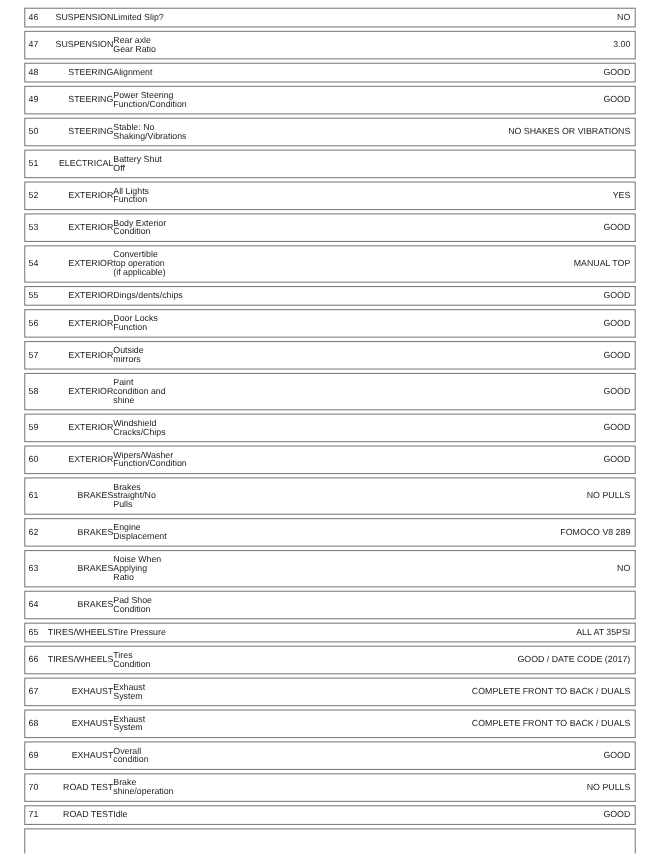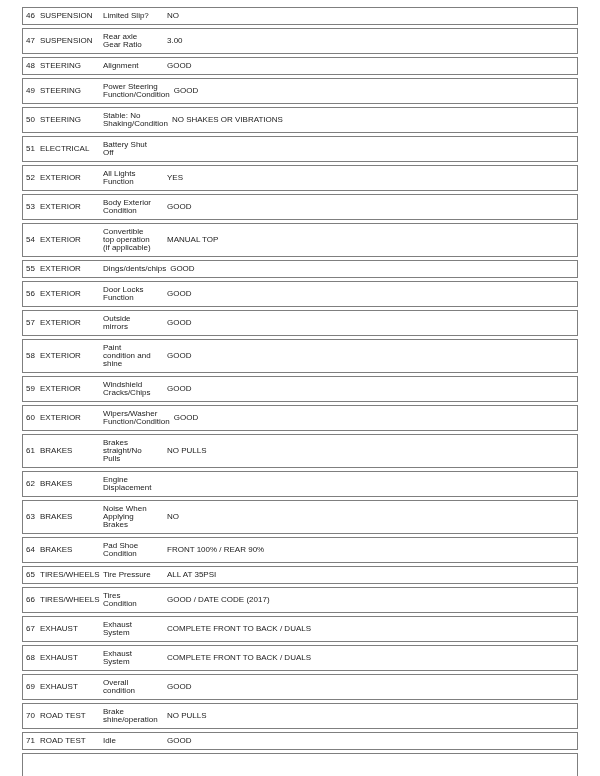--- a/index.html
+++ b/index.html
@@ -30,31 +30,33 @@
     line-height: 8px;
   }
   .num {
     flex: 0 0 auto;
     width: 14px;
   }
   .cat {
     flex: 0 0 auto;
     width: 63px;
     white-space: nowrap;
+    text-align: right;
   }
   .item {
     flex: 0 0 auto;
     min-width: 60px;
     margin-right: 4px;
     font-weight: normal;
     white-space: pre-line;
   }
   .val {
     flex: 1 1 auto;
     white-space: nowrap;
+    text-align: right;
   }
   .row-empty {
     height: 40px;
     margin-top: 3px;
   }
 </style>
 </head>
 <body>
 
 <div class="sheet">
@@ -82,21 +84,21 @@
     <span class="num">49</span>
     <span class="cat">STEERING</span>
     <span class="item">Power Steering
 Function/Condition</span>
     <span class="val">GOOD</span>
   </div>
     <div class="row">
     <span class="num">50</span>
     <span class="cat">STEERING</span>
     <span class="item">Stable: No
-Shaking/Condition</span>
+Shaking/Vibrations</span>
     <span class="val">NO SHAKES OR VIBRATIONS</span>
   </div>
     <div class="row">
     <span class="num">51</span>
     <span class="cat">ELECTRICAL</span>
     <span class="item">Battery Shut
 Off</span>
   </div>
     <div class="row">
     <span class="num">52</span>
@@ -168,35 +170,35 @@
     <span class="item">Brakes
 straight/No
 Pulls</span>
     <span class="val">NO PULLS</span>
   </div>
     <div class="row">
     <span class="num">62</span>
     <span class="cat">BRAKES</span>
     <span class="item">Engine
 Displacement</span>
+    <span class="val">FOMOCO V8 289</span>
   </div>
     <div class="row">
     <span class="num">63</span>
     <span class="cat">BRAKES</span>
     <span class="item">Noise When
 Applying
-Brakes</span>
+Ratio</span>
     <span class="val">NO</span>
   </div>
     <div class="row">
     <span class="num">64</span>
     <span class="cat">BRAKES</span>
     <span class="item">Pad Shoe
 Condition</span>
-    <span class="val">FRONT 100% / REAR 90%</span>
   </div>
     <div class="row">
     <span class="num">65</span>
     <span class="cat">TIRES/WHEELS</span>
     <span class="item">Tire Pressure</span>
     <span class="val">ALL AT 35PSI</span>
   </div>
     <div class="row">
     <span class="num">66</span>
     <span class="cat">TIRES/WHEELS</span>

